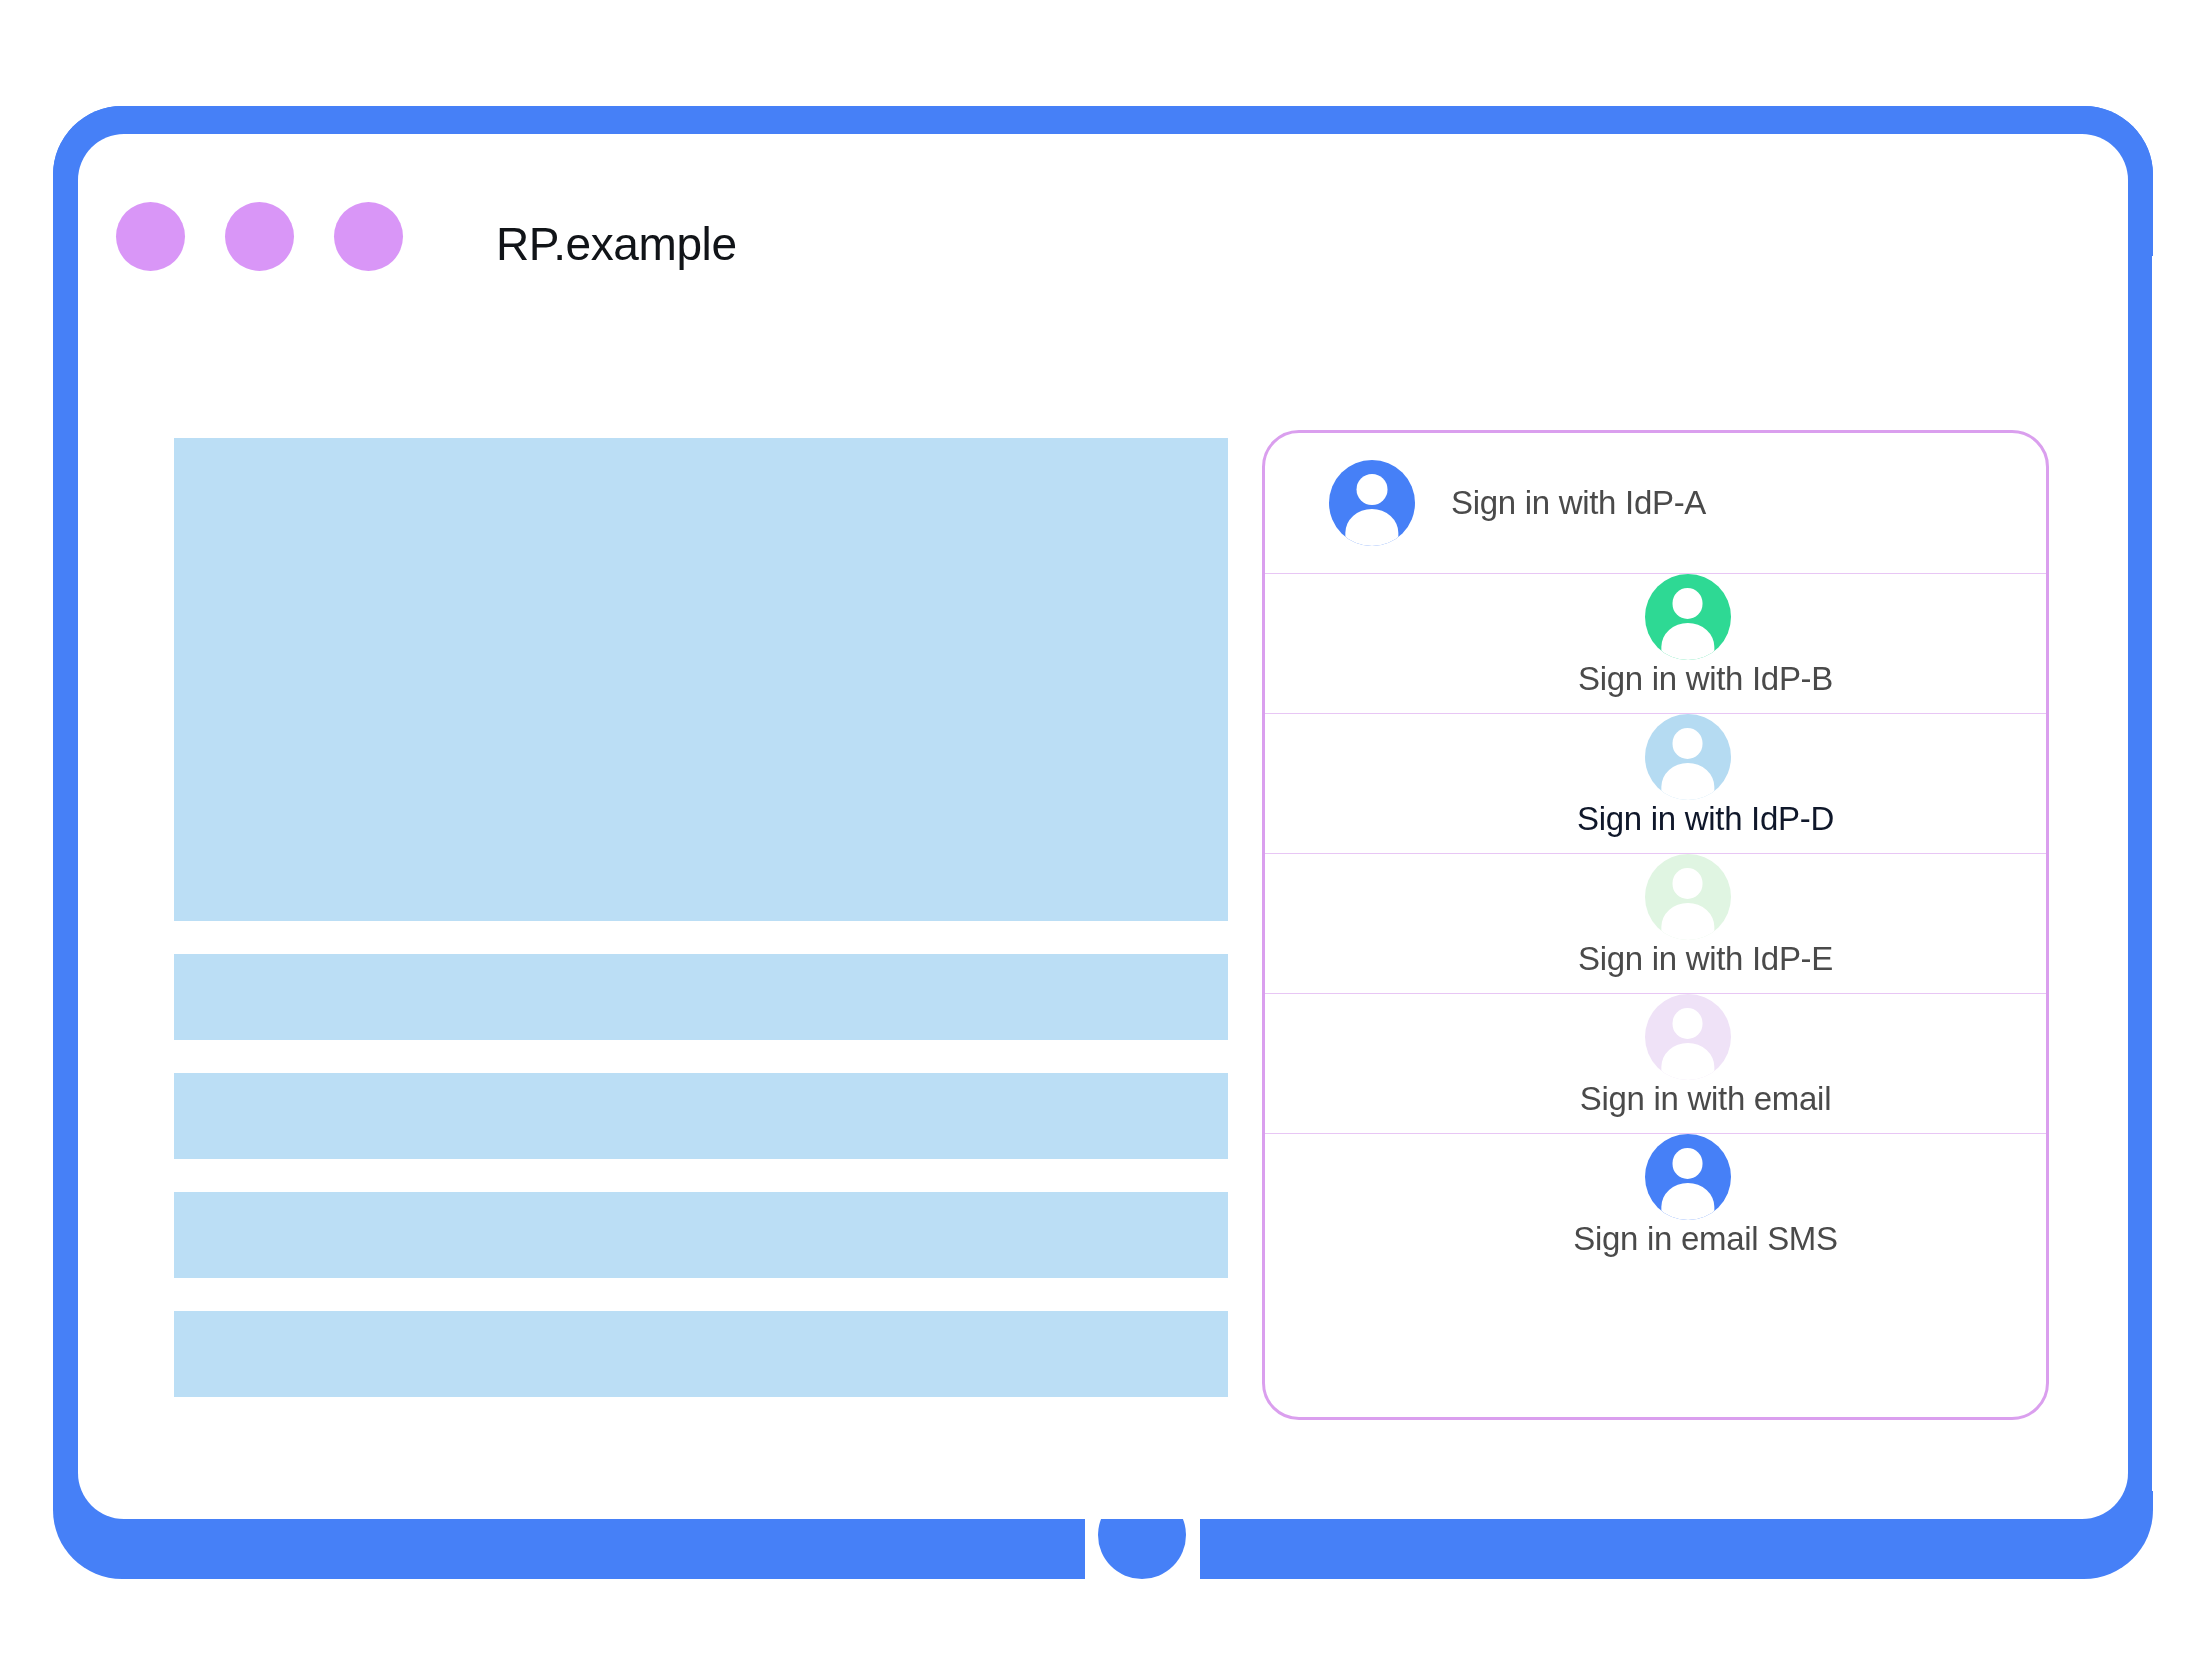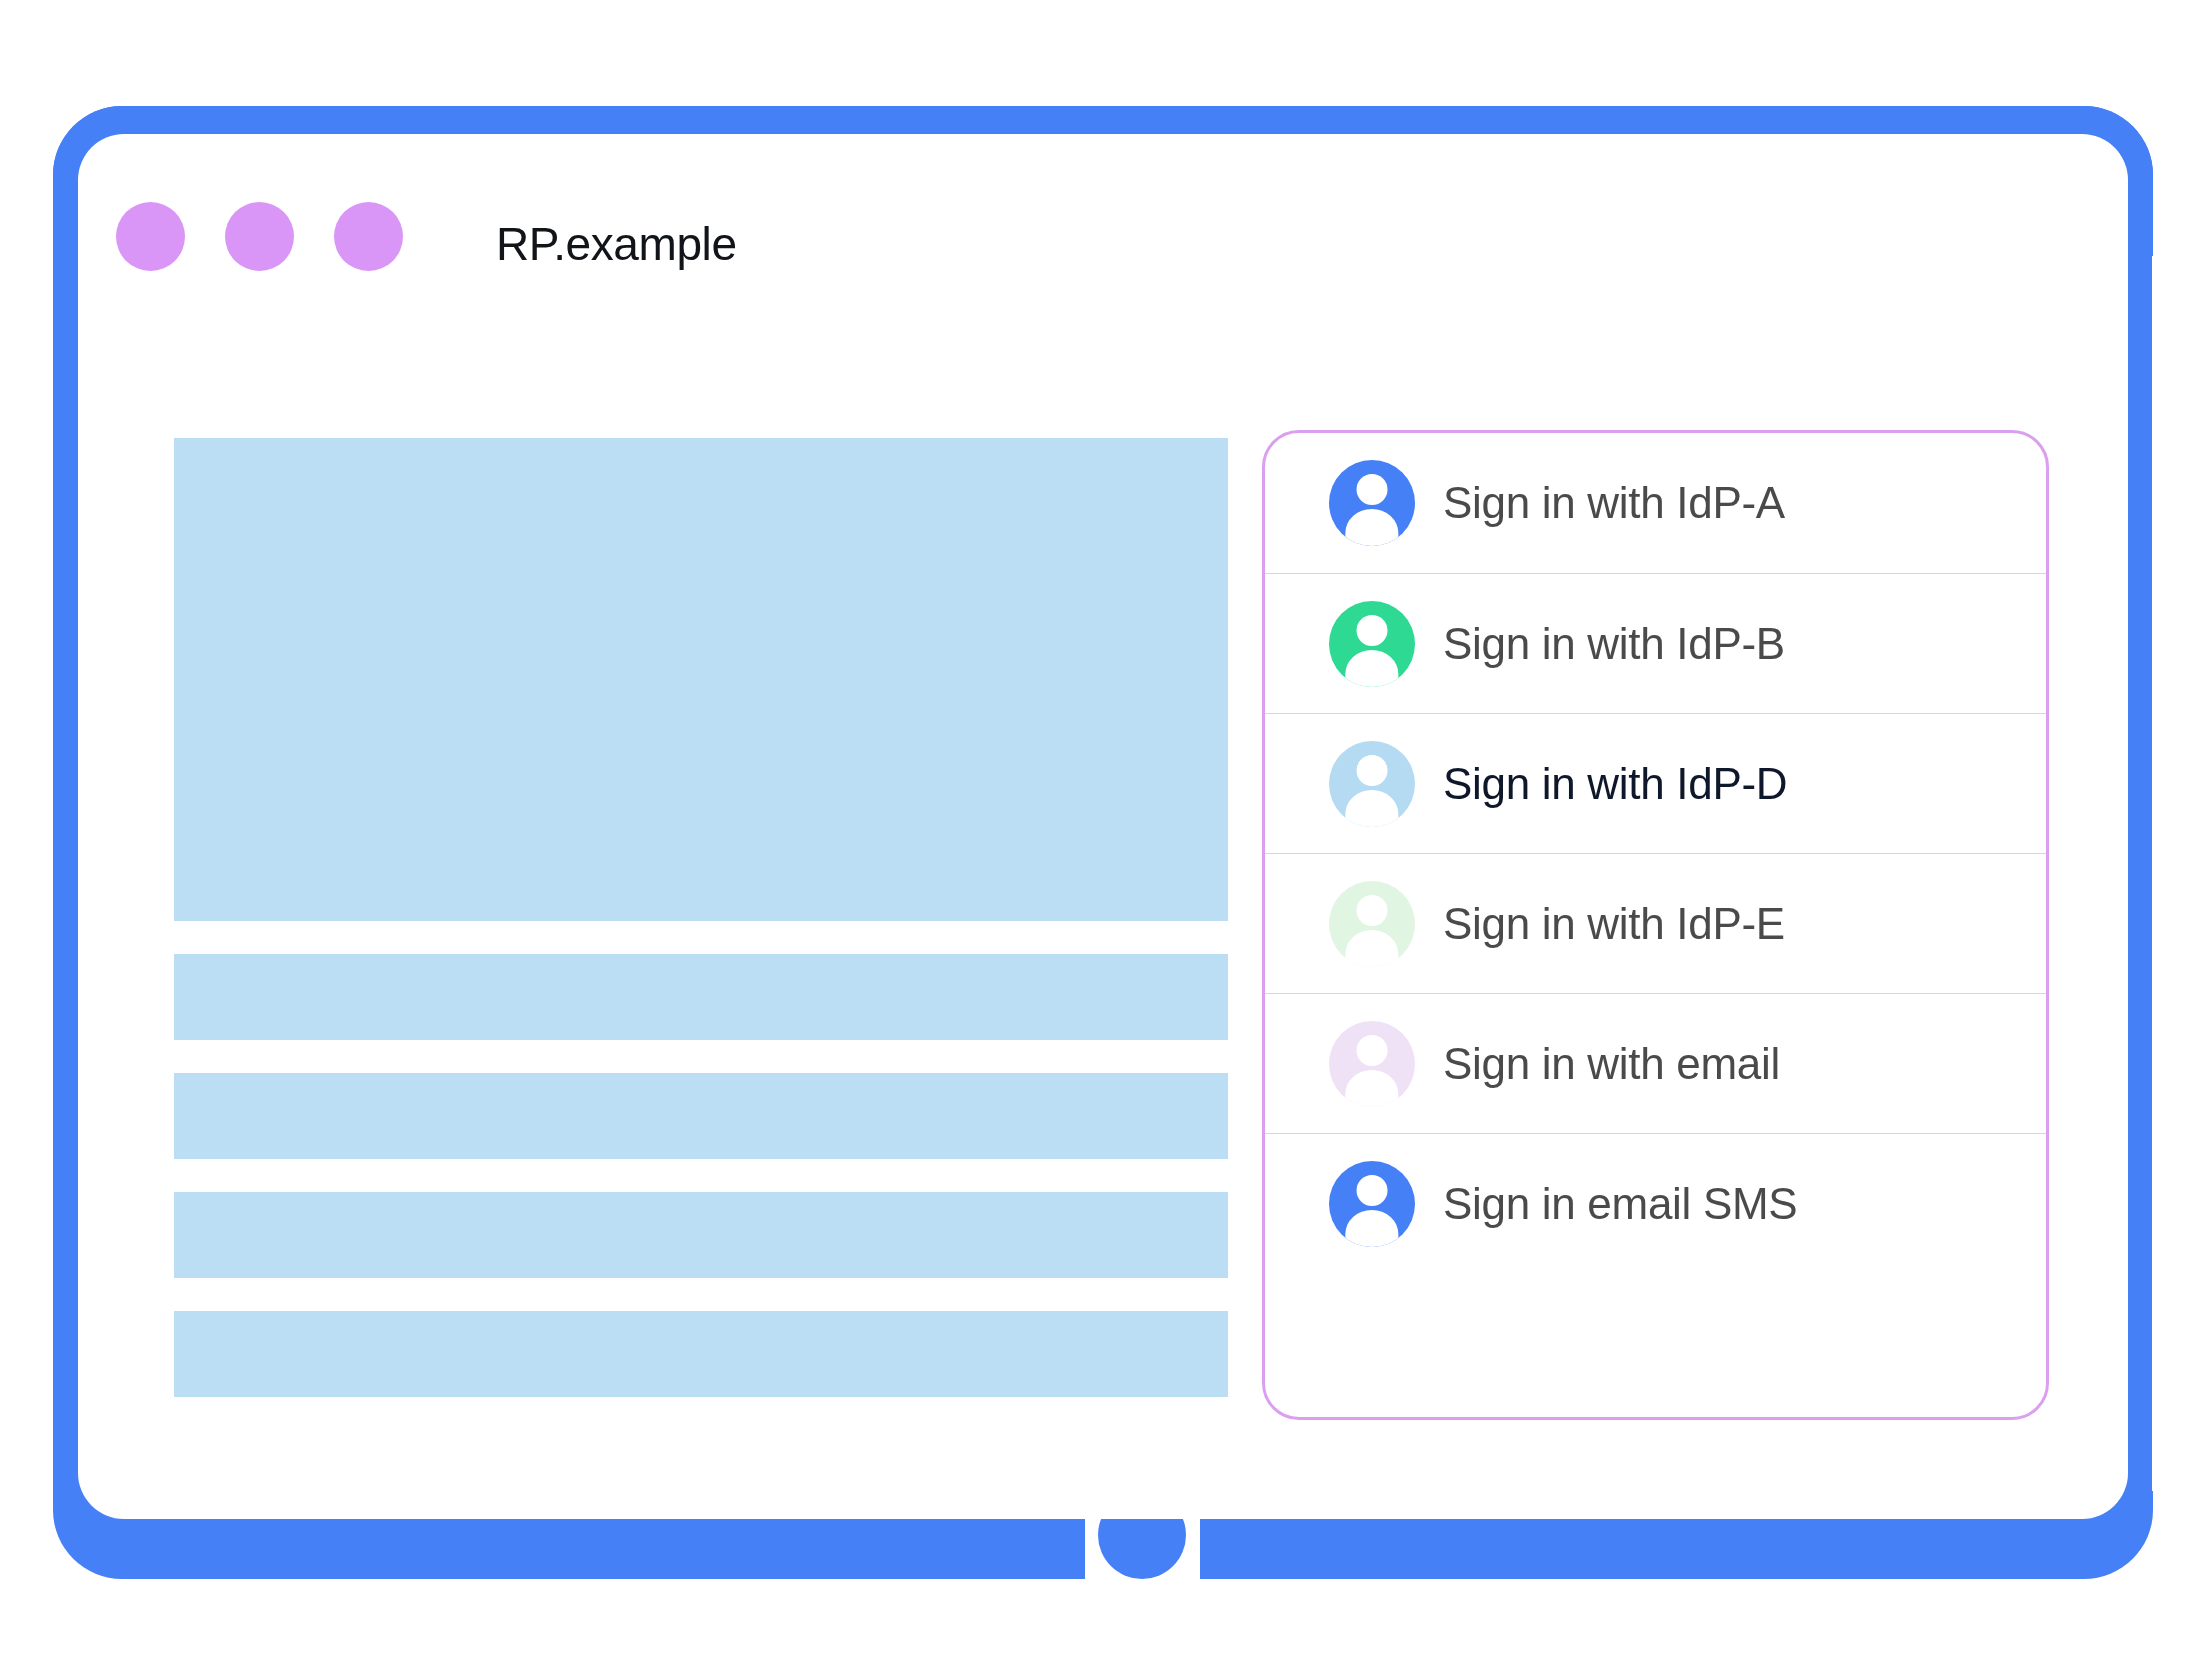--- a/index.html
+++ b/index.html
@@ -36,28 +36,28 @@
   .ph-block{width:100%;background:var(--ph);}
   .ph-hero{height:483px;margin-bottom:33px;}
   .ph-bar{height:86px;margin-bottom:33px;}
 
   
   #signin-panel{position:absolute;left:1262px;top:430px;width:787px;height:990px;
     border:3.5px solid var(--panel-border);border-radius:37px;background:#ffffff;
     box-sizing:border-box;overflow:hidden;}
   .signin-row{height:140px;display:flex;align-items:center;padding-left:64px;
               box-sizing:border-box;}
-  .signin-row + .signin-row{border-top:1.8px solid var(--row-sep);}
+  .signin-row + .signin-row{border-top:1.8px solid var(--row-sep);flex-direction:column;}
   .avatar{width:86px;height:86px;border-radius:50%;flex:0 0 86px;
           position:relative;overflow:hidden;}
   .avatar .head{position:absolute;left:50%;top:16.5%;width:36%;height:36%;
                 transform:translateX(-50%);border-radius:50%;background:#ffffff;}
   .avatar .body{position:absolute;left:50%;top:57%;width:62%;height:56%;
                 transform:translateX(-50%);border-radius:50% 50% 0 0;background:#ffffff;}
-  .signin-label{margin-left:28px;font-size:44px;color:#4a4a4a;white-space:nowrap;
+  .signin-label{margin-left:36px;font-size:33px;color:#4a4a4a;white-space:nowrap;
                 letter-spacing:-0.3px;}
 </style>
 </head>
 <body>
 
 <div id="device-frame">
   <div class="frame-side" id="frame-corner-tl"></div>
   <div class="frame-side" id="frame-corner-tr"></div>
   <div class="frame-side" id="frame-top"></div>
   <div class="frame-side" id="frame-left"></div>

